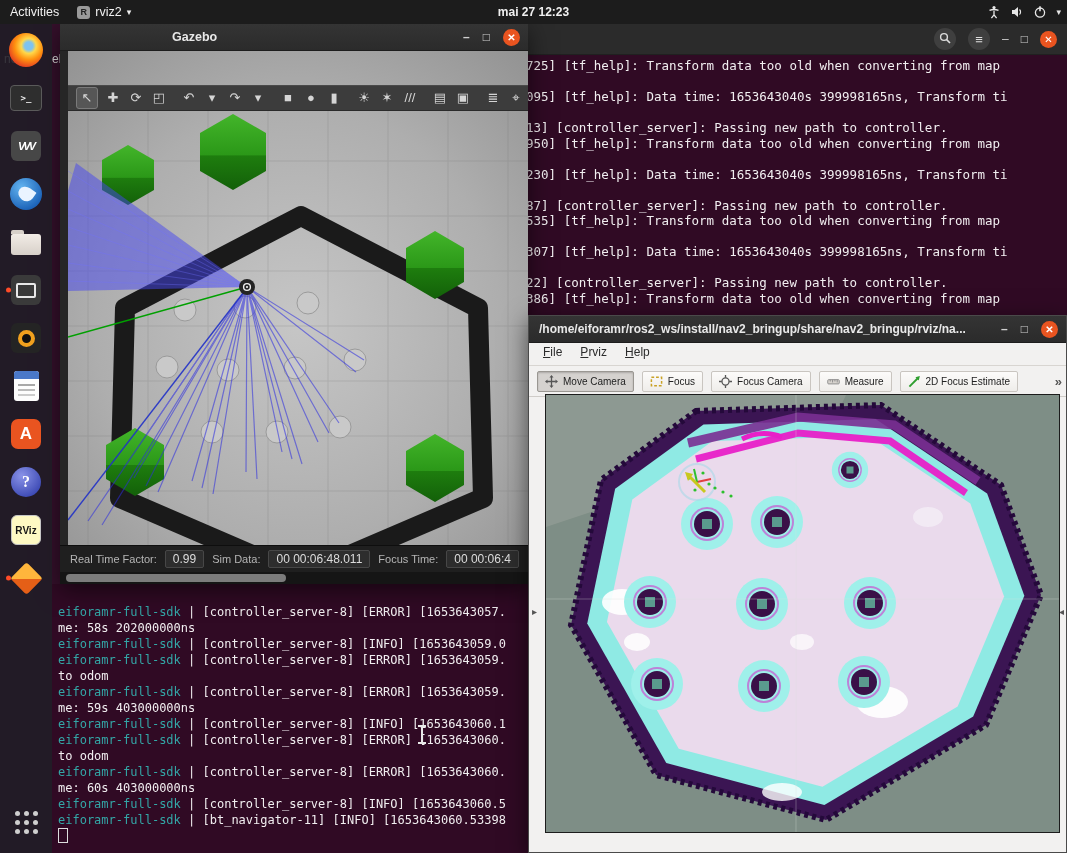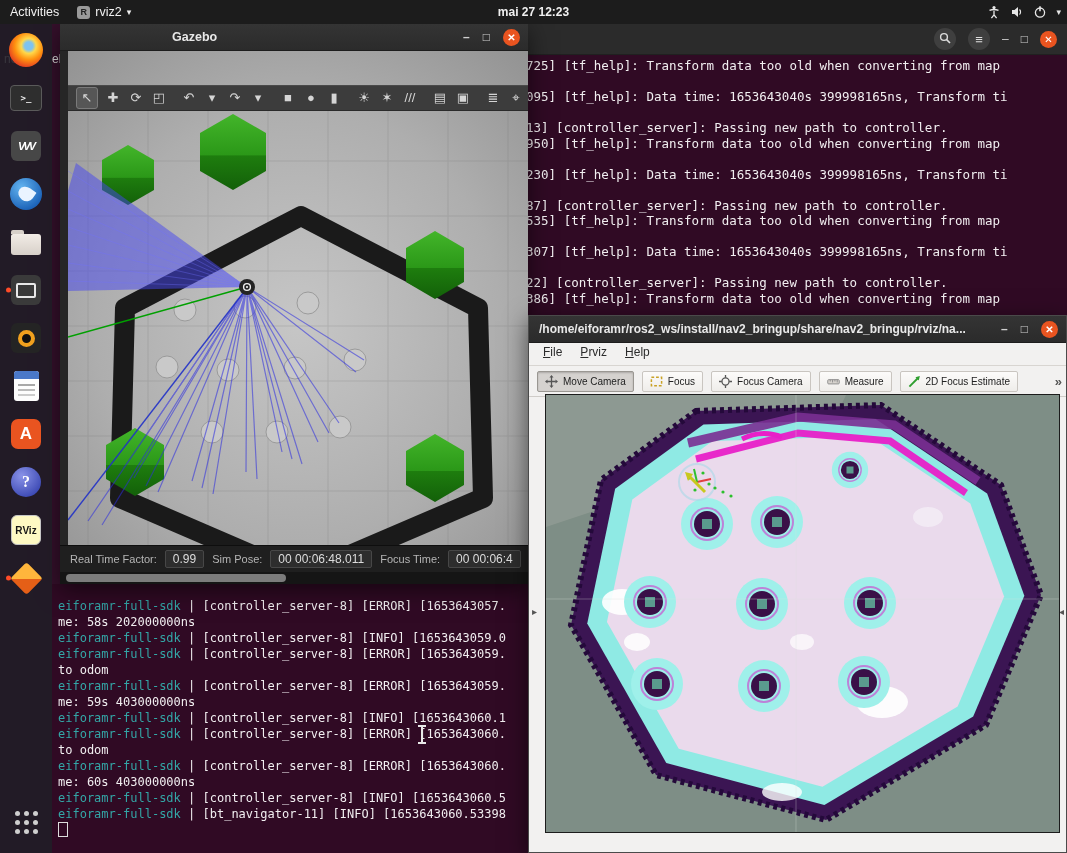--- a/index.html
+++ b/index.html
@@ -58,21 +58,21 @@
   .term-top{left:520px;top:24px;width:547px;height:291px;background:#300A24;z-index:5;}
   .term-head{height:30px;background:#2b2b2b;border-bottom:1px solid #202020;position:relative;}
   .th-btns{position:absolute;right:10px;top:0;height:100%;display:flex;align-items:center;gap:12px;}
   .circ-btn{width:22px;height:22px;border-radius:50%;background:#3f3f3f;color:#ddd;display:flex;align-items:center;justify-content:center;font-size:13px;}
   .tbody{padding:3px 6px 0 6px;font:12.5px/15.5px "DejaVu Sans Mono",monospace;color:#f1eef0;white-space:pre;overflow:hidden;}
   .tline{white-space:pre;}
   .tpre{color:#33A7A7;}
   .cursor-block{display:inline-block;width:8px;height:13px;border:1px solid #ddd;vertical-align:-2px;}
   
   .term-bottom{left:52px;top:584px;width:476px;height:269px;background:#300A24;z-index:4;box-shadow:none;}
-  .term-bottom .tbody{padding:14px 6px 0 6px;font:12px/16px "DejaVu Sans Mono",monospace;}
+  .term-bottom .tbody{padding:20px 6px 0 6px;font:12px/16px "DejaVu Sans Mono",monospace;}
   .ibeam{position:absolute;left:366px;top:141px;width:8px;height:15px;border-top:2px solid #e8e8e8;border-bottom:2px solid #e8e8e8;}
   .ibeam:before{content:"";position:absolute;left:3px;top:0;bottom:0;width:2px;background:#e8e8e8;}
   
   .gazebo{left:60px;top:24px;width:468px;height:560px;background:#eab308;z-index:10;}
   .gz-title-text{position:absolute;left:112px;}
   .gz-body{position:absolute;left:0;top:27px;right:0;bottom:0;}
   .gz-view{position:absolute;left:8px;top:0;width:460px;height:495px;display:block;}
   .gz-strip{position:absolute;left:0;top:0;width:8px;bottom:0;background:#262626;}
   .gz-toolbar{position:absolute;left:8px;top:34px;right:0;height:24px;background:#3c3c3c;border-top:1px solid #4a4a4a;border-bottom:1px solid #2a2a2a;
     display:flex;align-items:center;gap:7px;padding:0 8px;color:#d5d5d5;font-size:13px;}
@@ -238,21 +238,21 @@
           <span class="gz-sep"></span>
           <span class="gz-tool">▤</span>
           <span class="gz-tool">▣</span>
           <span class="gz-sep"></span>
           <span class="gz-tool">≣</span>
           <span class="gz-tool">⌖</span>
         </div>
       <div class="gz-status">
         <span>Real Time Factor:</span>
         <span class="gz-val">0.99</span>
-        <span>Sim Pose:</span>
+        <span>Sim Data:</span>
         <span class="gz-val">00 00:06:48.011</span>
         <span>Focus Time:</span>
         <span class="gz-val">00 00:06:4</span>
       </div>
       <div class="gz-scroll">
         <div class="gz-thumb"></div>
       </div>
     </div>
   </div>
 

